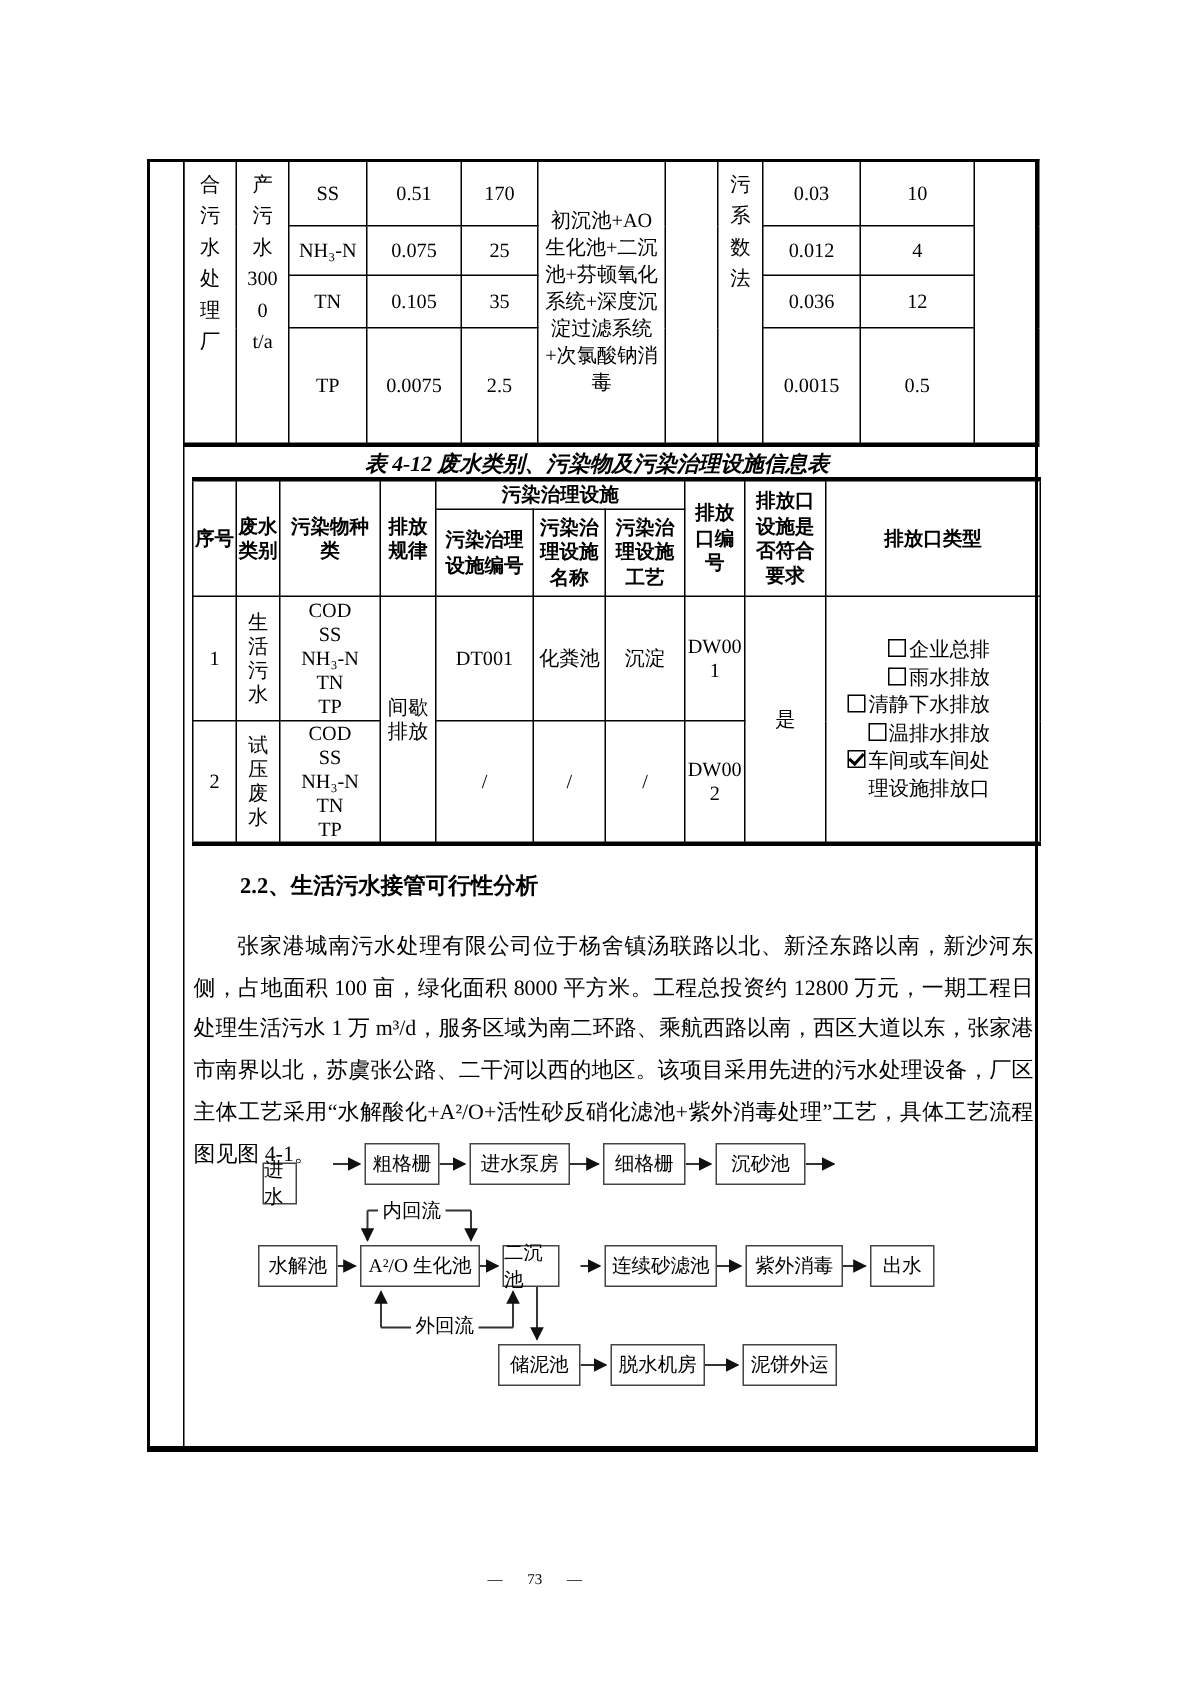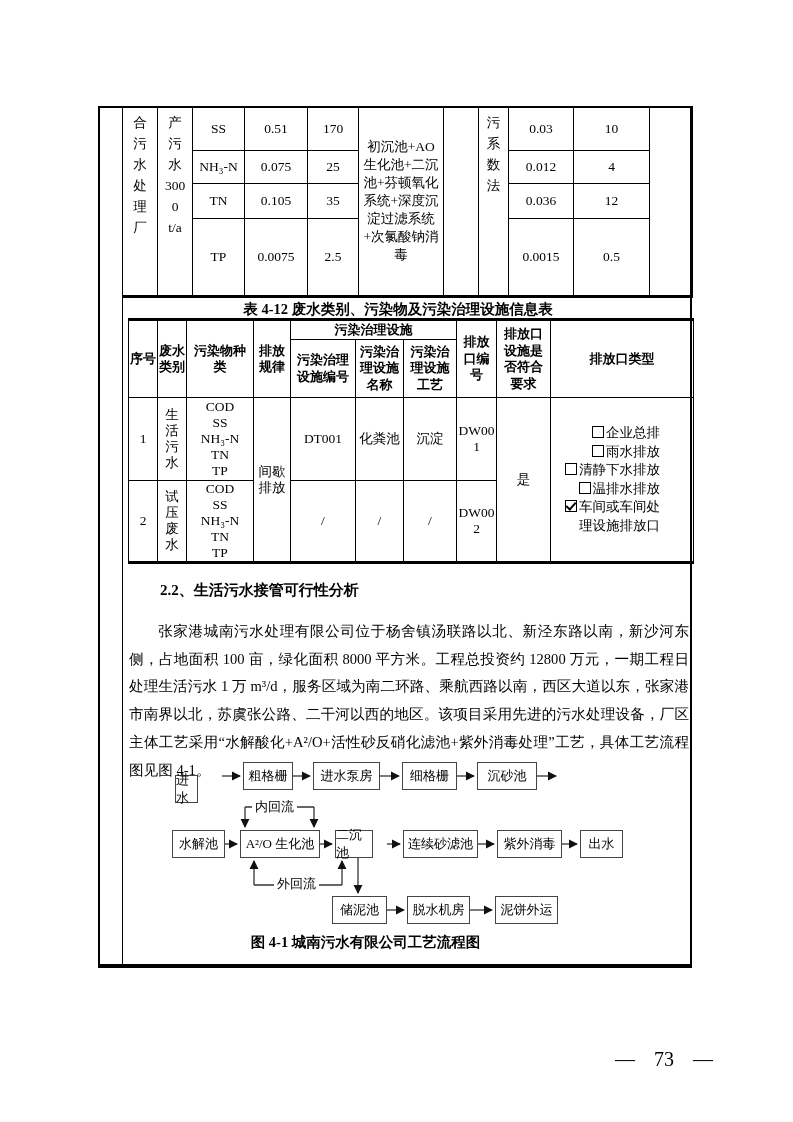--- a/index.html
+++ b/index.html
@@ -14,40 +14,40 @@
   table{border-collapse:collapse;table-layout:fixed;}
   td,th{border:1px solid #000;text-align:center;vertical-align:middle;padding:0 1px;
         font-weight:normal;overflow:hidden;}
   .pre{white-space:pre-line;}
   #t1{left:122px;top:106px;width:570px;border-bottom:3px solid #000;font-size:13.5px;}
   #t1 td{line-height:18px;}
   #t1 .vtext{vertical-align:top;padding-top:5px;line-height:21px;}
   #t2{left:128px;top:318px;width:565px;border-top:3px solid #000;border-bottom:3px solid #000;}
   #t2 th{font-weight:bold;font-size:13px;line-height:16.5px;}
   #t2 td{font-size:13.5px;line-height:16px;}
-  .tbl-title{left:122px;top:300px;width:552px;text-align:center;font-weight:bold;font-size:14.5px;}
+  .tbl-title{left:122px;top:300px;width:552px;text-align:center;font-weight:bold;font-size:14.5px;font-style:italic;}
   .brk{word-break:break-all;}
   
   .cbx-wrap{width:104px;margin-left:4px;text-align:right;font-size:13.5px;line-height:18.5px;}
   .cbx{display:inline-block;width:10px;height:10px;border:1.5px solid #000;position:relative;
        margin-right:2px;vertical-align:-1px;box-sizing:content-box;}
   .cbx.checked::before{content:"";position:absolute;left:0px;top:1px;width:8px;height:4px;
        border-left:2px solid #000;border-bottom:2px solid #000;transform:rotate(-48deg);}
   
   .heading{left:160px;top:581px;font-weight:bold;font-size:15px;}
   .para{left:129px;top:604px;width:560px;font-size:14.6px;line-height:27.7px;
         text-align:justify;text-indent:2em;margin-top:14px;}
   
   #flow{left:128px;top:757px;width:565px;height:178px;}
   #flow svg{position:absolute;left:0;top:0;}
   .fbox{position:absolute;height:28px;border:1px solid #444;background:#fff;box-sizing:border-box;
         display:flex;align-items:center;justify-content:center;font-size:13px;}
   .flabel{position:absolute;background:#fff;font-size:13px;padding:0 3px;}
   .caption{left:128px;top:933px;width:475px;text-align:center;font-weight:bold;font-size:14.5px;}
-  .pageno{left:0;top:1048px;width:713px;text-align:right;font-size:20px;word-spacing:14px;}
+  .pageno{left:0;top:1048px;width:713px;text-align:center;font-size:10px;word-spacing:14px;}
 </style>
 </head>
 <body>
 
 <div id="page">
 
   <div class="abs frame"></div>
   <div class="abs vdiv"></div>
 
   <table id="t1" class="abs">
@@ -229,17 +229,16 @@
     <div class="fbox" style="left:207px;top:73px;width:38px">二沉池</div>
     <div class="fbox" style="left:275px;top:73px;width:75px">连续砂滤池</div>
     <div class="fbox" style="left:369px;top:73px;width:65px">紫外消毒</div>
     <div class="fbox" style="left:452px;top:73px;width:43px">出水</div>
     <div class="flabel" style="left:146px;top:118px">外回流</div>
     <div class="fbox" style="left:204px;top:139px;width:55px">储泥池</div>
     <div class="fbox" style="left:279px;top:139px;width:63px">脱水机房</div>
     <div class="fbox" style="left:367px;top:139px;width:63px">泥饼外运</div>
   </div>
 
-  <div class="abs caption">图 4-1 城南污水有限公司工艺流程图</div>
 
   <div class="abs pageno">— 73 —</div>
 
 </div>
 
 </body></html>

